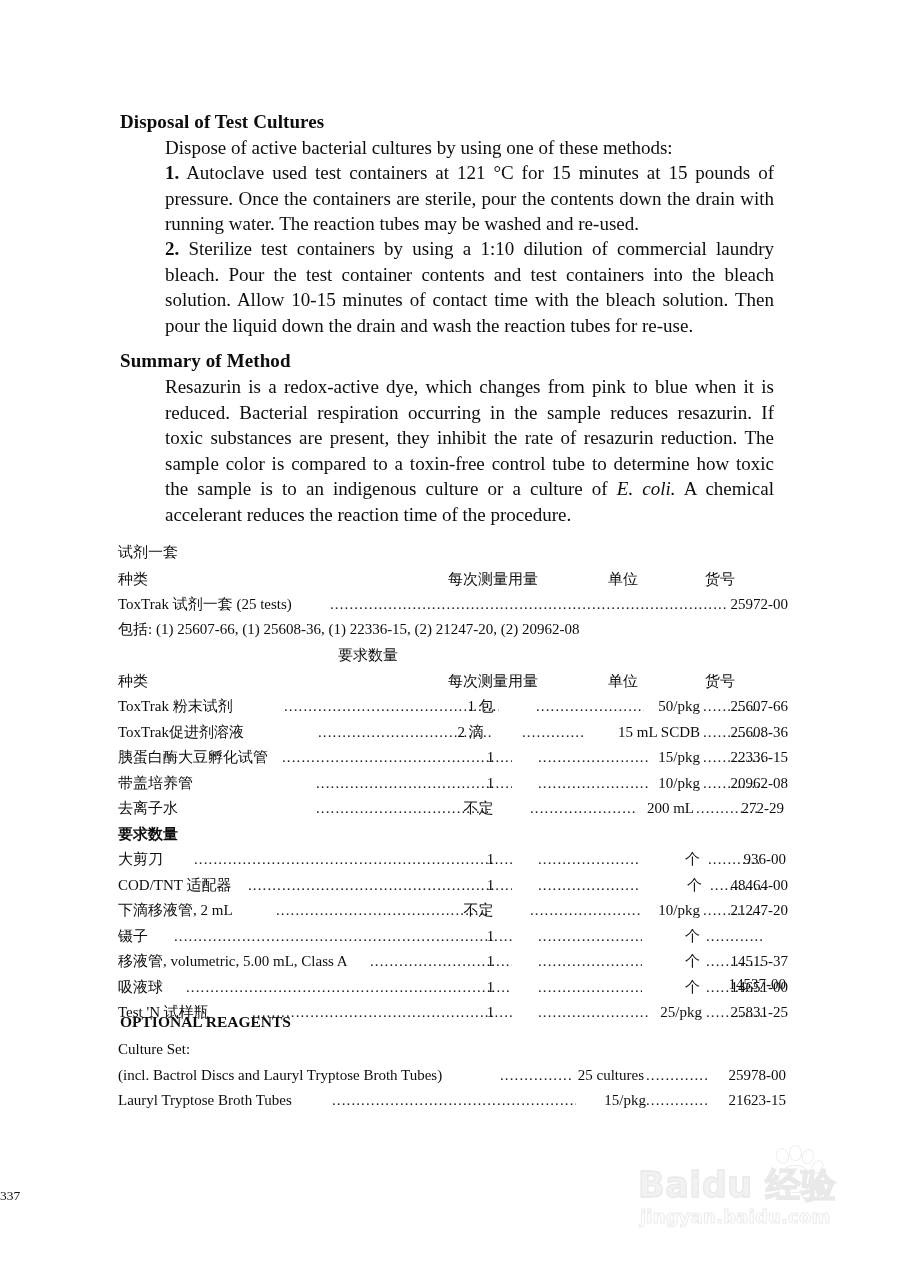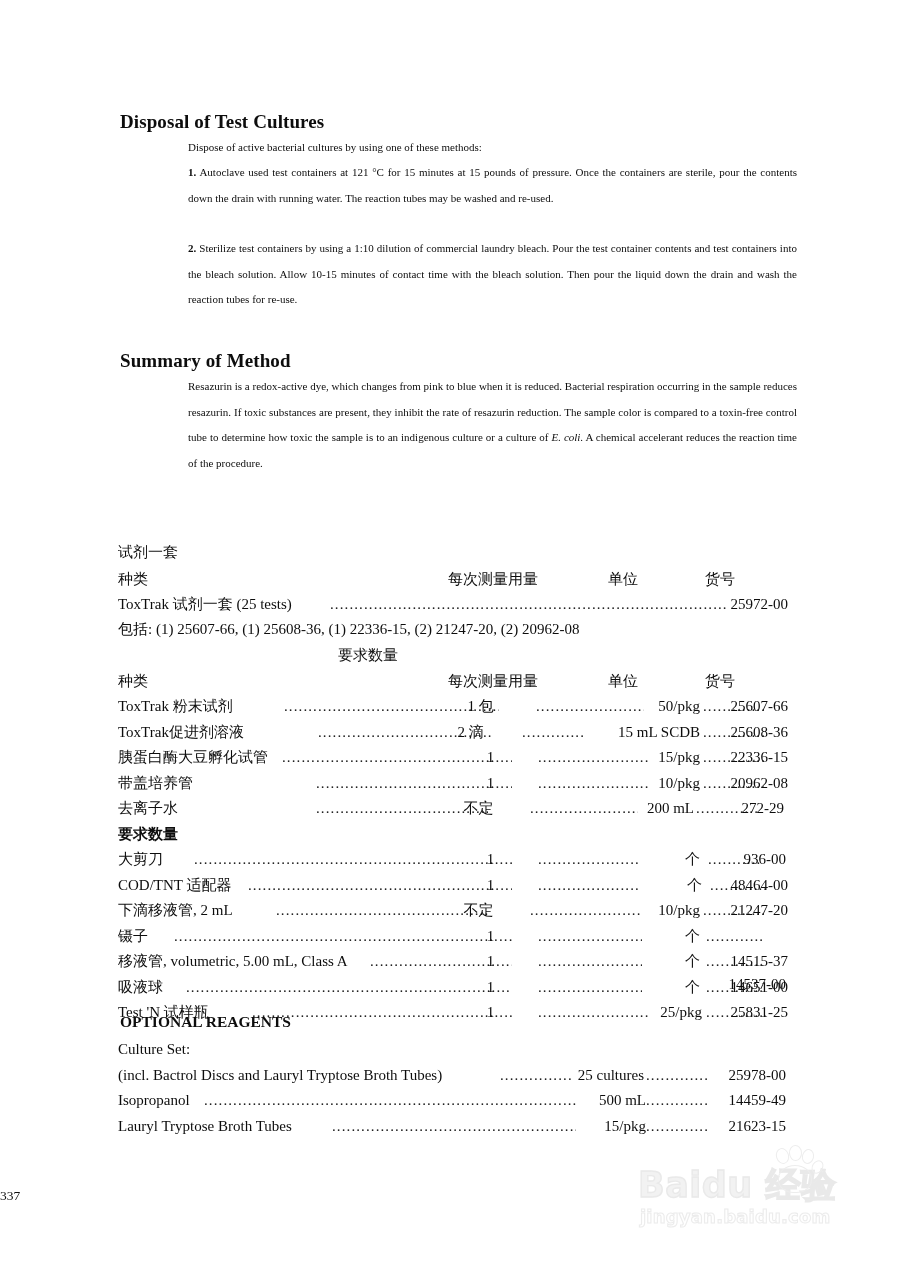--- a/index.html
+++ b/index.html
@@ -28,23 +28,23 @@
     position: absolute;
     left: 120px;
     font-weight: bold;
     font-size: 19px;
     letter-spacing: 0.1px;
     white-space: nowrap;
   }
 
   .para {
     position: absolute;
-    left: 188px;
+    left: 165px;
     width: 609px;
-    font-size: 11px;
+    font-size: 19px;
     line-height: 25.6px;
     text-align: justify;
     text-justify: inter-word;
   }
   .para p {
     margin: 0;
   }
   .para .num {
     font-weight: bold;
   }
@@ -396,27 +396,20 @@
 
     <div class="row">
       <span class="name">(incl. Bactrol Discs and Lauryl Tryptose Broth Tubes)</span>
       <span class="leader" style="left:382px; width:72px;"></span>
       <span class="unit" style="left:372px; width:154px;">25 cultures</span>
       <span class="leader" style="left:528px; width:64px;"></span>
       <span class="cat" style="left:540px; width:128px;">25978-00</span>
     </div>
 
 
-    <div class="row">
-      <span class="name">Isopropanol</span>
-      <span class="leader" style="left:86px; width:372px;"></span>
-      <span class="unit" style="left:382px; width:146px;">500 mL</span>
-      <span class="leader" style="left:528px; width:64px;"></span>
-      <span class="cat" style="left:540px; width:128px;">14459-49</span>
-    </div>
 
     <div class="row">
       <span class="name">Lauryl Tryptose Broth Tubes</span>
       <span class="leader" style="left:214px; width:244px;"></span>
       <span class="unit" style="left:390px; width:138px;">15/pkg</span>
       <span class="leader" style="left:528px; width:64px;"></span>
       <span class="cat" style="left:540px; width:128px;">21623-15</span>
     </div>
 
   </div>

